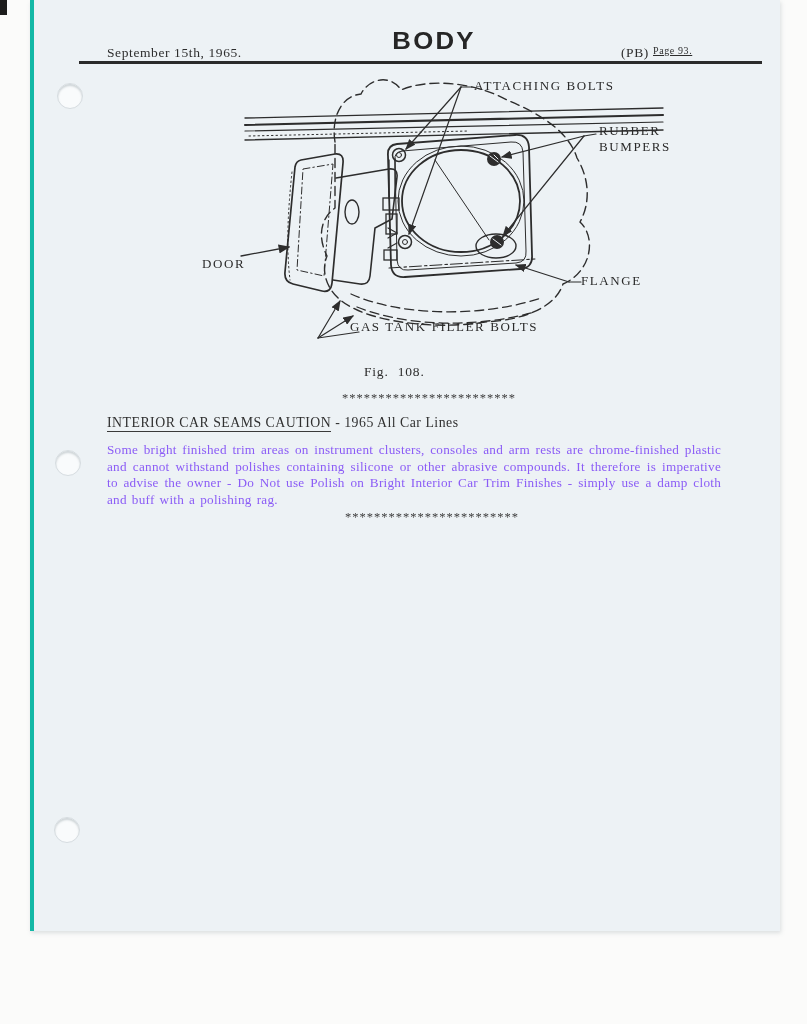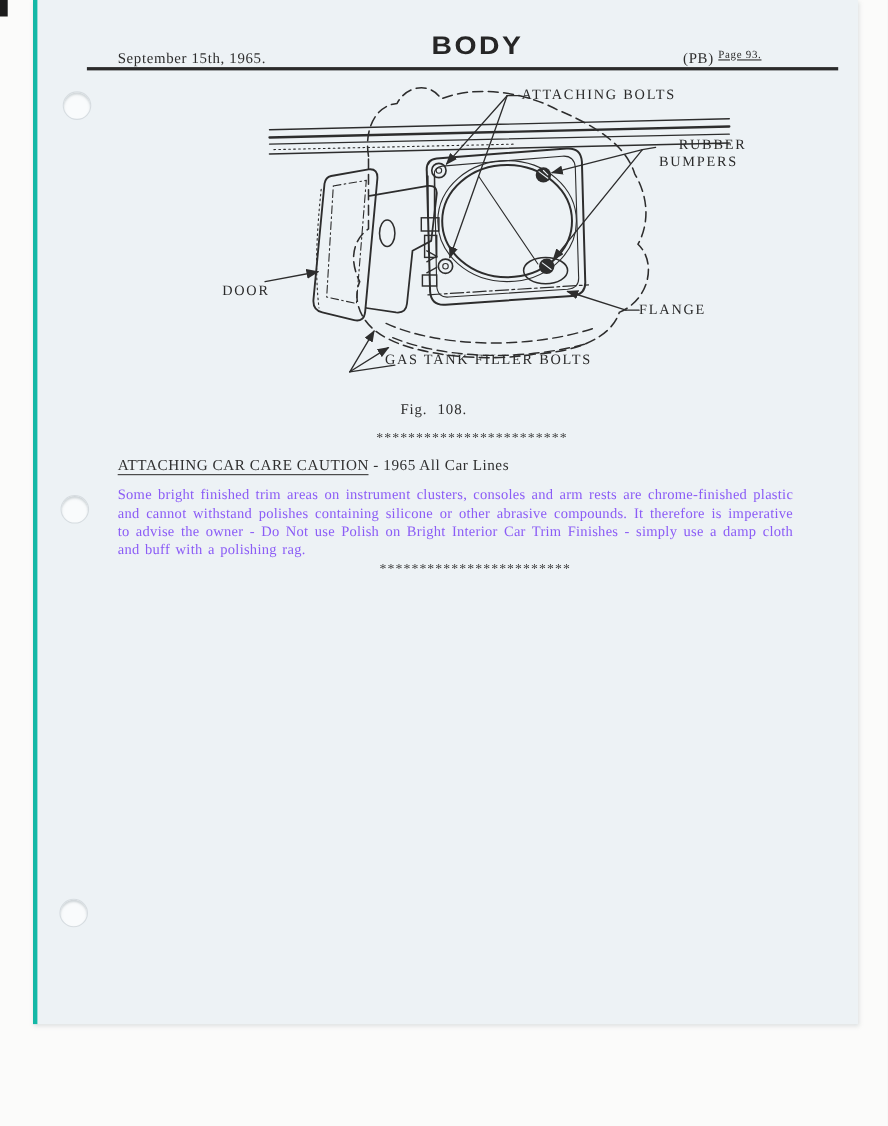--- a/index.html
+++ b/index.html
@@ -42,21 +42,21 @@
   .h-code{position:absolute;left:587px;top:45px;font-size:13.5px;letter-spacing:.6px;}
   .h-page{position:absolute;left:619px;top:45px;font-size:10px;letter-spacing:.6px;text-decoration:underline;}
   .h-rule{position:absolute;left:45px;top:61px;width:683px;height:3px;background:#2b2b2b;}
 
   
   .fig-svg{position:absolute;left:205px;top:70px;width:430px;height:300px;}
   .fig-label{
     position:absolute;font-size:13px;letter-spacing:1.6px;color:#2a2a2a;white-space:nowrap;
   }
   .lbl-attaching{left:440px;top:78px;}
-  .lbl-rubber{left:583px;top:123px;}
+  .lbl-rubber{left:565px;top:123px;}
   .lbl-bumpers{left:565px;top:139px;}
   .lbl-door{left:168px;top:256px;}
   .lbl-flange{left:547px;top:273px;}
   .lbl-seams{left:300px;top:319px;width:220px;text-align:center;line-height:16px;}
   .fig-caption{position:absolute;left:330px;top:364px;width:130px;
     font-size:13.5px;letter-spacing:.8px;word-spacing:5px;}
 
   .asterisks{position:absolute;width:300px;text-align:center;font-size:12.5px;
     letter-spacing:1px;color:#3a3a3a;}
   .ast1{left:245px;top:391px;}
@@ -163,18 +163,18 @@
     <div class="fig-label lbl-bumpers">BUMPERS</div>
     <div class="fig-label lbl-door">DOOR</div>
     <div class="fig-label lbl-flange">FLANGE</div>
     <div class="fig-label lbl-seams">
       <div>GAS TANK FILLER BOLTS</div>
     </div>
     <div class="fig-caption">Fig. 108.</div>
 
     <div class="asterisks ast1">************************</div>
 
-    <div class="sec-heading"><span class="u">ATTACHING CAR CARE CAUTION</span><span> - 1965 All Car Lines</span></div>
+    <div class="sec-heading"><span class="u">INTERIOR CAR SEAMS CAUTION</span><span> - 1965 All Car Lines</span></div>
     <div class="sec-para">Some bright finished trim areas on instrument clusters, consoles and arm rests are chrome-finished plastic and cannot withstand polishes containing silicone or other abrasive compounds.  It therefore is imperative to advise the owner - Do Not use Polish on Bright Interior Car Trim Finishes - simply use a damp cloth and buff with a polishing rag.</div>
 
     <div class="asterisks ast2">************************</div>
   </div>
 </div>
 
 </body></html>

